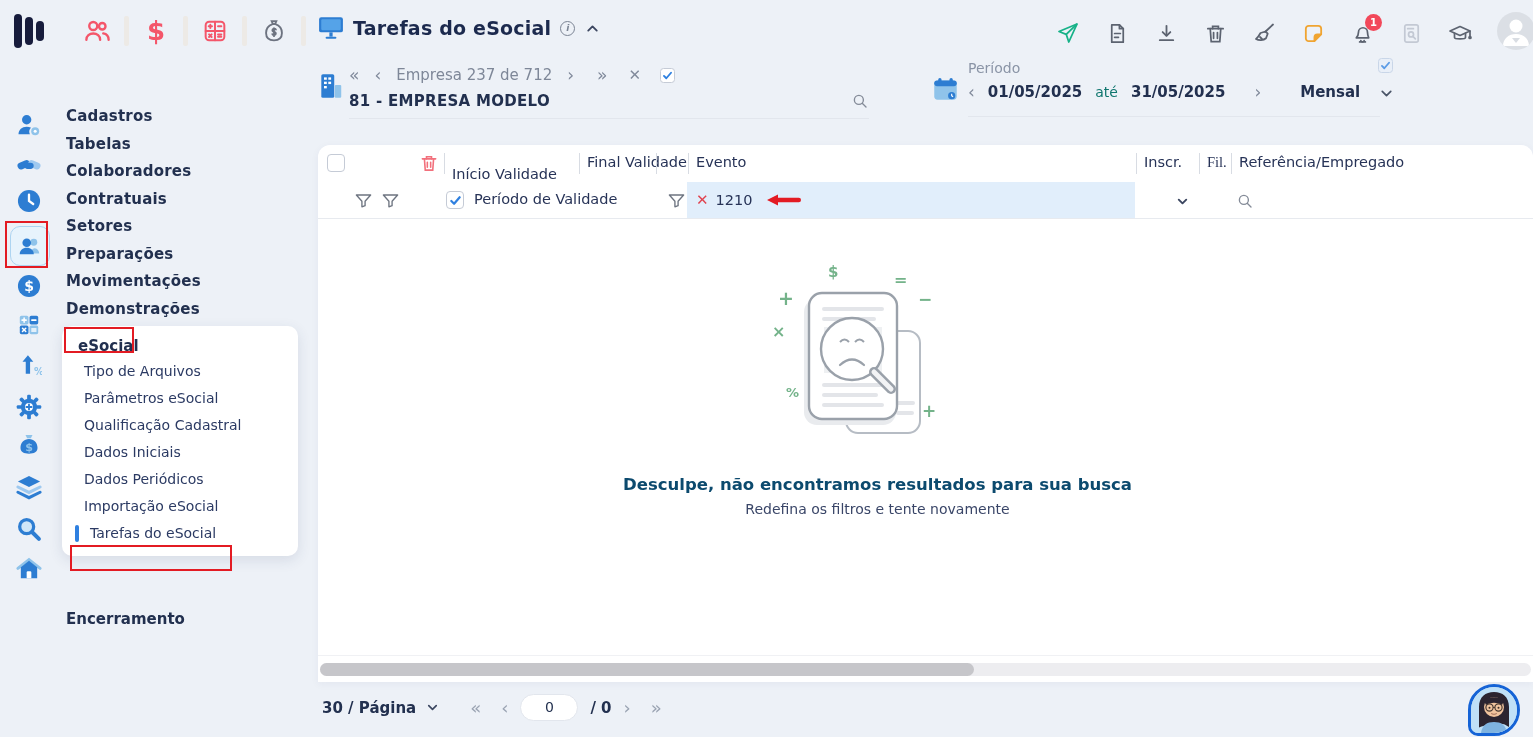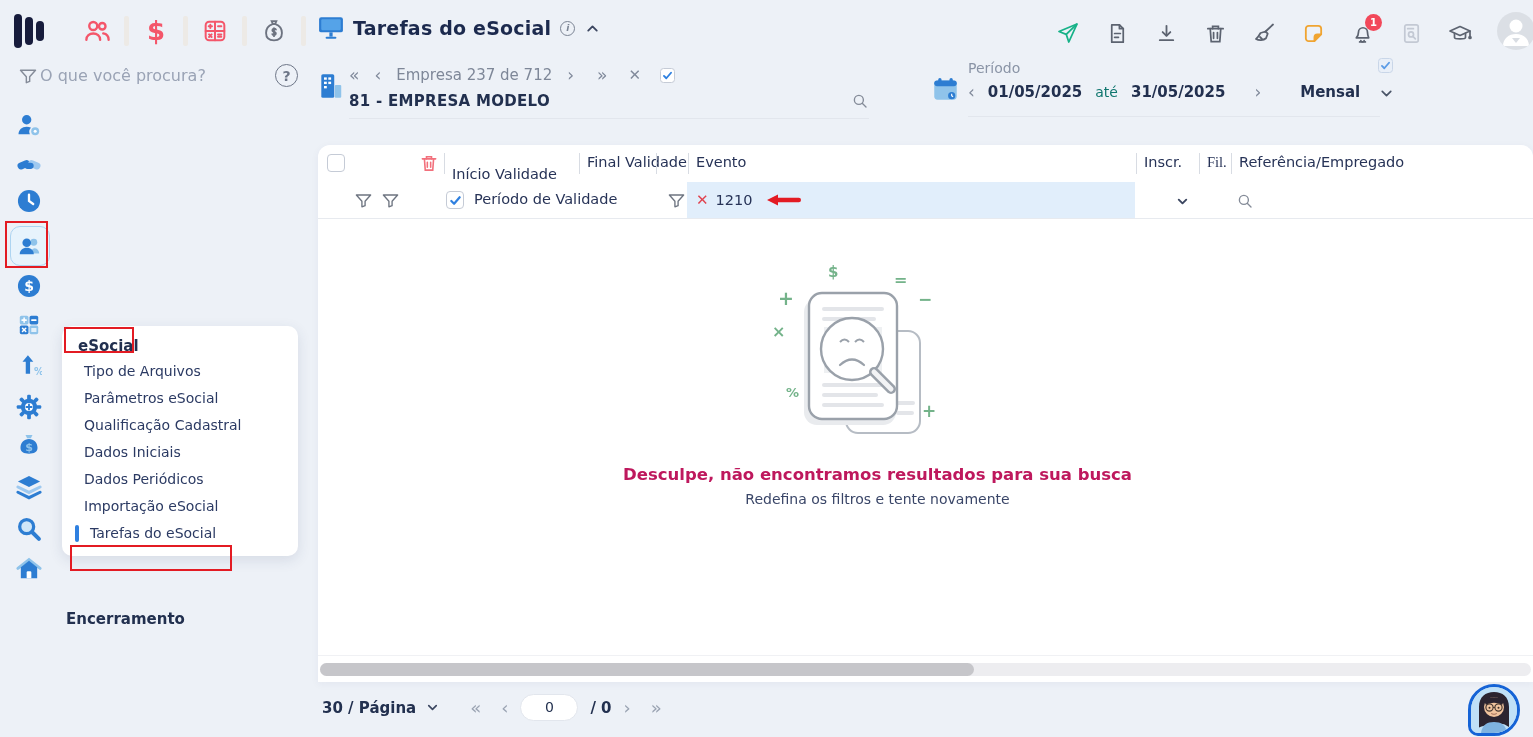--- a/index.html
+++ b/index.html
@@ -79,21 +79,21 @@
   .colsep { position:absolute; top:8px; width:1px; height:21px; background:#d8dce3; }
   .th { position:absolute; top:9px; font-size:14.5px; color:#273357; white-space:nowrap; }
   .fl-label { position:absolute; top:9px; font-size:14.5px; color:#273357; white-space:nowrap; cursor:pointer; }
   .funnel { position:absolute; top:9px; width:19px; height:19px; cursor:pointer; }
   .evento-cell { position:absolute; left:369px; top:0; width:448px; height:36px; background:#e1eefb; display:flex; align-items:center; padding-left:9px; gap:7px; cursor:text; }
   .clear-x { color:#e0434f; font-size:15px; font-weight:700; cursor:pointer; }
   .evento-val { font-size:14.5px; color:#273357; }
 
   
   .empty-wrap { position:absolute; left:0; top:110px; width:100%; display:flex; flex-direction:column; align-items:center; transform:translateX(-48px); }
-  .empty-title { margin-top:20px; font-size:16.5px; font-weight:700; color:#be185d; }
+  .empty-title { margin-top:30px; font-size:16.5px; font-weight:700; color:#0c4a6e; }
   .empty-sub { margin-top:7px; font-size:14px; color:#3a4668; }
 
   
   .card-hline { position:absolute; left:0; right:0; bottom:26px; border-top:1px solid #f0f1f4; }
   .hscroll { position:absolute; left:2px; right:2px; bottom:6px; height:13px; background:#ededf0; border-radius:7px; }
   .hthumb { position:absolute; left:0; top:0; height:13px; width:54%; background:#c6c6ca; border-radius:7px; cursor:grab; }
 
   
   .pag { position:absolute; left:322px; top:694px; display:flex; align-items:center; gap:12px; }
   .pag-size { font-size:15px; font-weight:600; color:#22304f; cursor:pointer; display:flex; align-items:center; gap:9px; }
@@ -143,27 +143,20 @@
     <span class="qicon">
       <svg width="28" height="28" viewBox="0 0 24 24" fill="none" stroke="#6d7380" stroke-width="1.6" stroke-linecap="round">
         <path d="M10 3.5h4l-1.1 2.6h-1.8L10 3.5z"></path>
         <path d="M10.8 6.1h2.4c3.3 1.1 5.6 4 5.6 7.7 0 3.9-2.4 6.2-6.8 6.2s-6.8-2.3-6.8-6.2c0-3.7 2.3-6.6 5.6-7.7z"></path>
         <path d="M13.6 10.8c-.4-.6-1.3-.9-2.1-.6-1 .4-1.2 1.6-.3 2.1l1.8.9c.9.5.7 1.7-.3 2.1-.8.3-1.7 0-2.1-.6M12 9.6v6.8"></path>
       </svg>
     </span>
     <span class="qdiv"></span>
   </div>
 
-  <div class="search-row">
-    <svg width="20" height="20" viewBox="0 0 24 24" fill="none" stroke="#848b98" stroke-width="1.7" stroke-linejoin="round" style="position:absolute;left:2px;">
-      <path d="M3 5h18l-7 8v5.5L10 20v-7L3 5z"></path>
-    </svg>
-    <input class="search-input" type="text" placeholder="O que você procura?" style="">
-    <span class="help-bubble">?</span>
-  </div>
 
   <div class="icon-rail">
     <span class="rail-ic" style="top:6px;">
       <svg width="28" height="28" viewBox="0 0 24 24">
           <circle cx="10" cy="7.5" r="4" fill="#2d7dd2"></circle>
           <path d="M3 20c0-4 3-6.5 7-6.5 1.4 0 2.7.3 3.8.9-1 .8-1.6 2-1.6 3.4 0 .8.2 1.6.6 2.2H3z" fill="#2d7dd2"></path>
           <circle cx="17.3" cy="17.3" r="3.4" fill="#8fc3ea"></circle>
           <circle cx="17.3" cy="17.3" r="1.3" fill="#fff"></circle>
         </svg>
     </span>
@@ -250,20 +243,30 @@
     </span>
     <span class="rail-ic" style="top:450px;">
       <svg width="28" height="28" viewBox="0 0 24 24">
           <path d="M2.5 11.5L12 4l9.5 7.5" fill="none" stroke="#8fc3ea" stroke-width="2.6" stroke-linecap="round"></path>
           <path d="M5 10.5V20h14v-9.5L12 5 5 10.5z" fill="#2d7dd2"></path>
           <rect x="10" y="14" width="4" height="6" rx="1" fill="#fff"></rect>
         </svg>
     </span>
   </div>
 
+  <nav class="menu">
+    <div class="menu-item">Cadastros</div>
+    <div class="menu-item">Tabelas</div>
+    <div class="menu-item">Colaboradores</div>
+    <div class="menu-item">Contratuais</div>
+    <div class="menu-item">Setores</div>
+    <div class="menu-item">Preparações</div>
+    <div class="menu-item">Movimentações</div>
+    <div class="menu-item">Demonstrações</div>
+  </nav>
 
   <div class="submenu-card">
     <div class="submenu-title">eSocial</div>
     <div class="submenu-item">Tipo de Arquivos</div>
     <div class="submenu-item">Parâmetros eSocial</div>
     <div class="submenu-item">Qualificação Cadastral</div>
     <div class="submenu-item">Dados Iniciais</div>
     <div class="submenu-item">Dados Periódicos</div>
     <div class="submenu-item">Importação eSocial</div>
     <div class="submenu-item active">Tarefas do eSocial</div>

